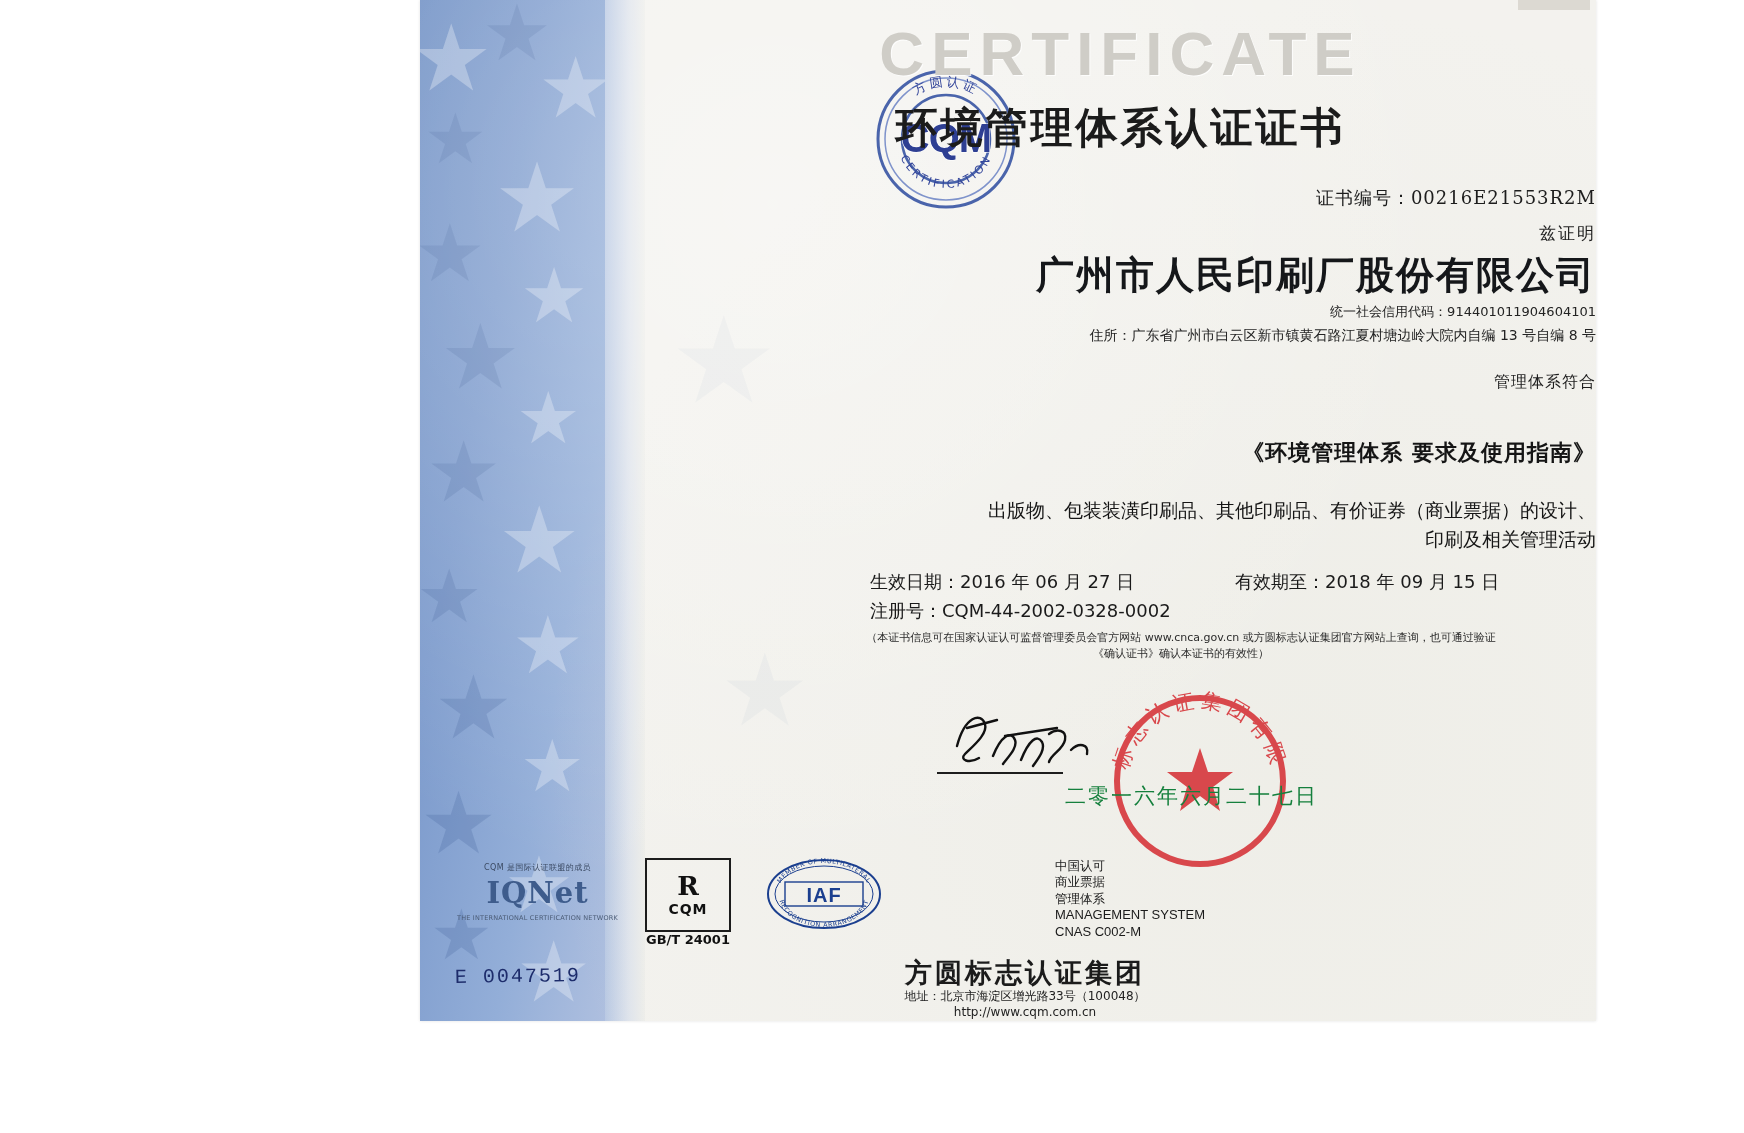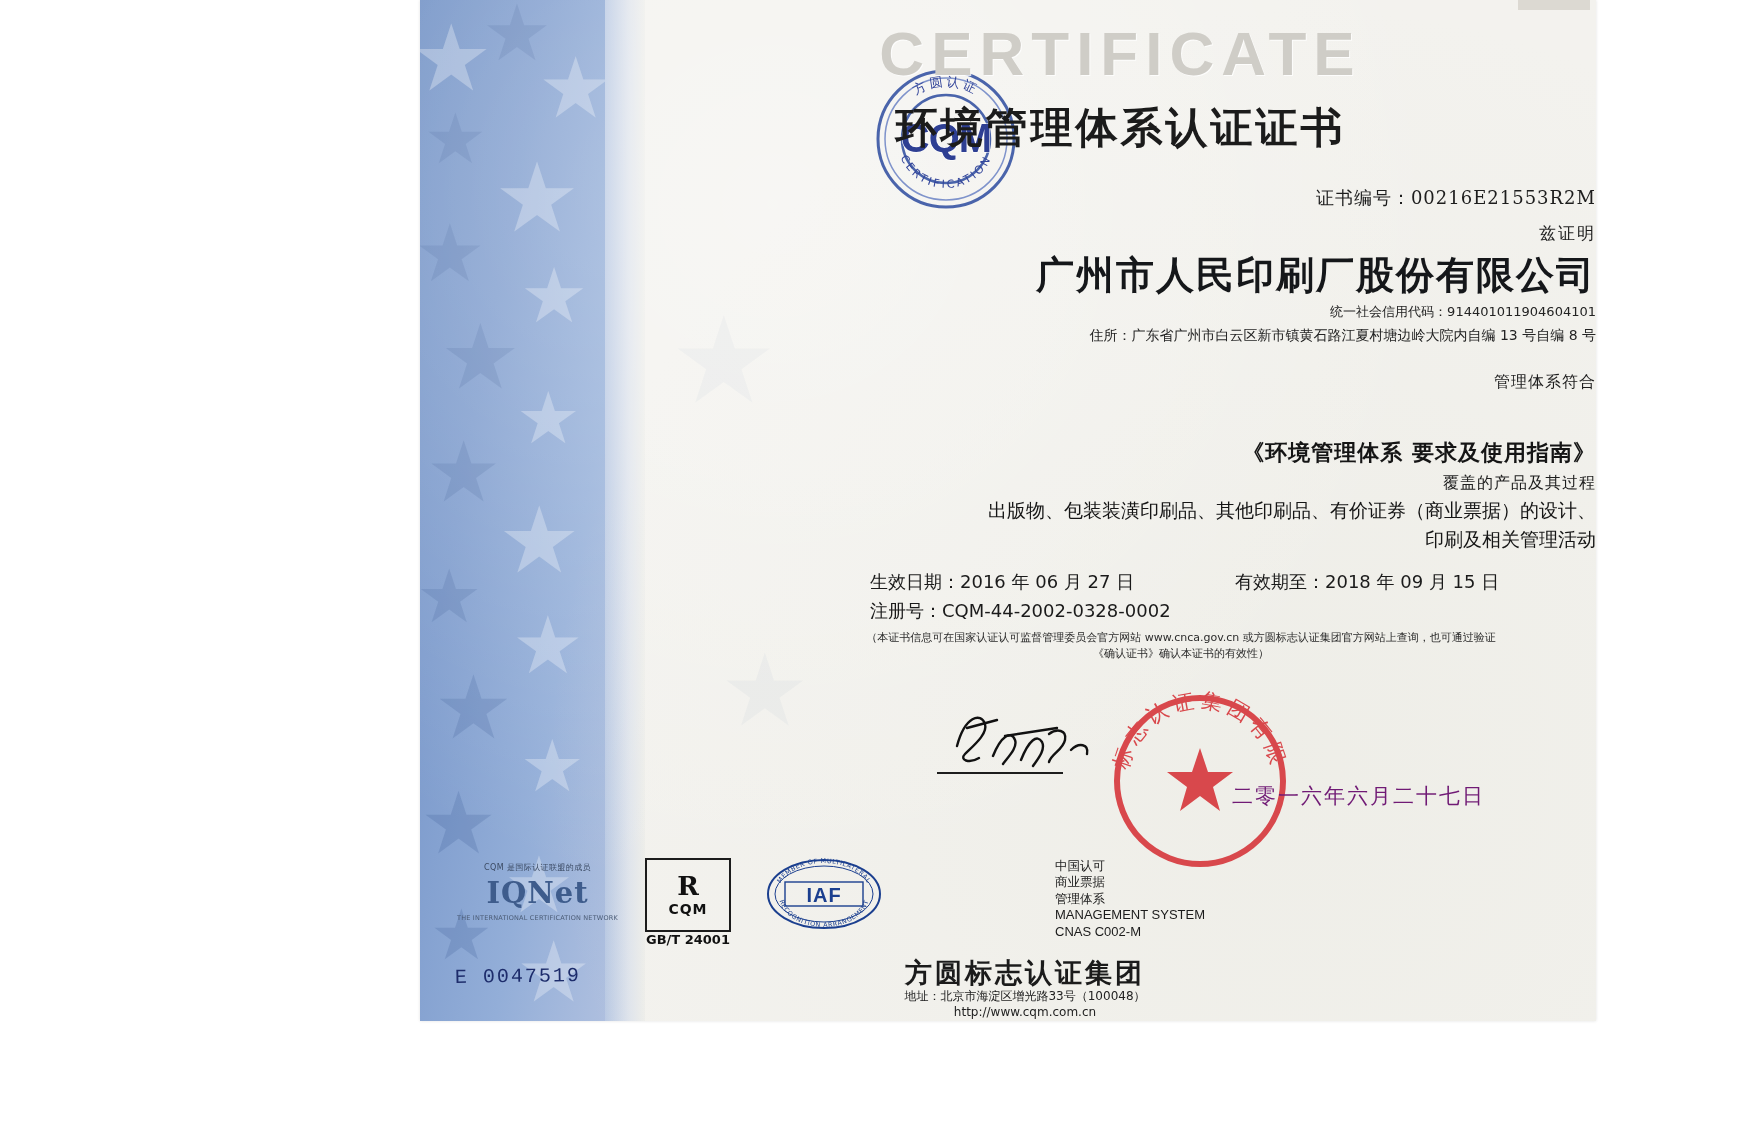--- a/index.html
+++ b/index.html
@@ -251,28 +251,28 @@
   
   #seal {
     position: absolute;
     left: 460px;
     top: 686px;
     width: 190px;
     height: 190px;
   }
   #seal-date {
     position: absolute;
-    left: 440px;
+    left: 420px;
     top: 782px;
     width: 400px;
-    text-align: right;
+    text-align: left;
     font-family: "DejaVu Sans", sans-serif;
     font-size: 21px;
     letter-spacing: 2px;
-    color: #701a75;
+    color: #15803d;
   }
   
   #ionet {
     position: absolute;
     left: 25px;
     top: 862px;
     width: 185px;
     text-align: center;
   }
   #ionet-top {
@@ -466,21 +466,20 @@
       <div class="ctr" id="credit-code">统一社会信用代码：914401011904604101</div>
 
       <div class="ctr" id="addr1">住所：广东省广州市白云区新市镇黄石路江夏村塘边岭大院内自编 13 号自编 8 号</div>
 
 
       <div class="ctr" id="conform">管理体系符合</div>
 
 
       <div class="ctr" id="standard-cn">《环境管理体系  要求及使用指南》</div>
 
-      <div class="ctr" id="scope-label">覆盖的产品及其过程</div>
 
       <div class="ctr" id="scope-line1">出版物、包装装潢印刷品、其他印刷品、有价证券（商业票据）的设计、</div>
 
       <div class="ctr" id="scope-line2">印刷及相关管理活动</div>
 
       <div id="issue-date">生效日期：2016 年 06 月 27 日</div>
 
       <div id="expiry-date">有效期至：2018 年 09 月 15 日</div>
 
       <div id="reg-no">注册号：CQM-44-2002-0328-0002</div>

